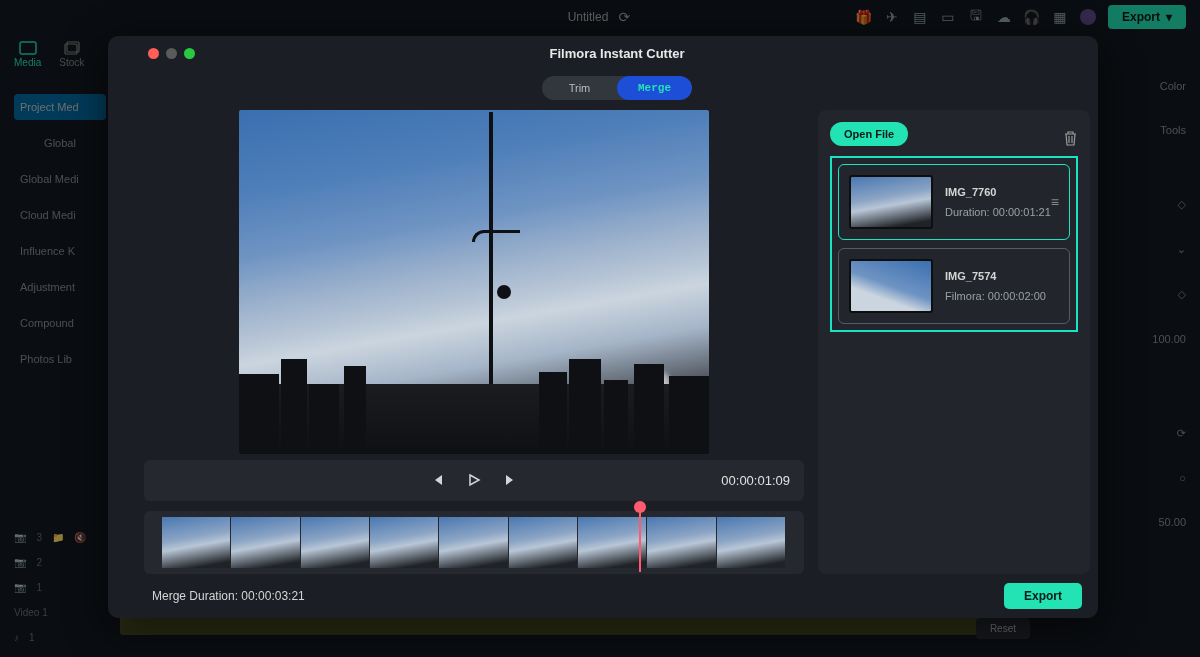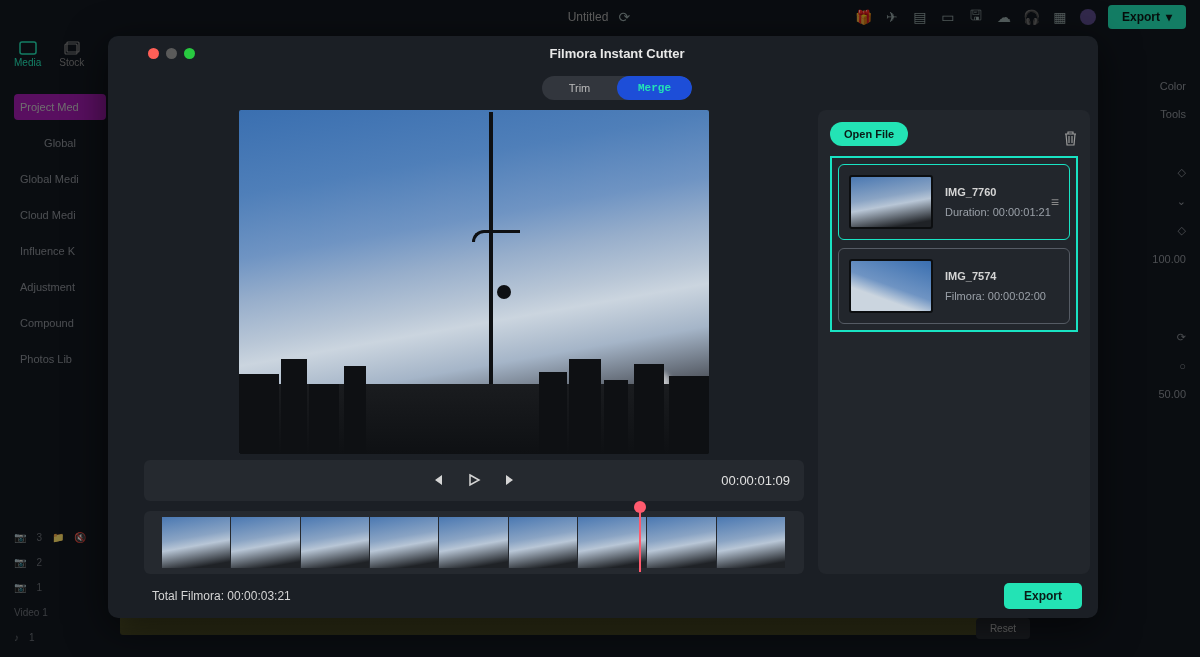--- a/index.html
+++ b/index.html
@@ -8,22 +8,22 @@
 .top-bar { height: 34px; display: flex; align-items: center; justify-content: space-between; padding: 0 14px; }
 .top-center { position: absolute; left: 50%; transform: translateX(-50%); display: flex; align-items: center; gap: 8px; font-size: 12px; color: #aaa; }
 .top-right { display: flex; align-items: center; gap: 12px; }
 .top-icon { width: 16px; height: 16px; display: flex; align-items: center; justify-content: center; color: #9aa; font-size: 14px; }
 .export-top { background: #23e3b5; color: #0a1a16; font-size: 12px; font-weight: 600; padding: 5px 14px; border-radius: 4px; display: flex; align-items: center; gap: 6px; }
 .row2 { height: 40px; display: flex; align-items: center; padding: 0 14px; }
 .media-tab { display: flex; flex-direction: column; align-items: center; gap: 2px; margin-right: 18px; color: #23e3b5; font-size: 10px; }
 .media-tab.g { color: #888; }
 .side-col { position: absolute; left: 14px; top: 94px; width: 92px; display: flex; flex-direction: column; gap: 10px; font-size: 11px; color: #8a8e95; }
 .side-item { padding: 7px 6px; border-radius: 4px; }
-.side-item.act { background: #a21caf; color: #c8c8c8; }
-.right-col { position: absolute; right: 14px; top: 80px; width: 70px; font-size: 11px; color: #8a8e95; display: flex; flex-direction: column; gap: 16px; align-items: flex-end; }
+.side-item.act { background: #0369a1; color: #c8c8c8; }
+.right-col { position: absolute; right: 14px; top: 80px; width: 70px; font-size: 11px; color: #8a8e95; display: flex; flex-direction: column; gap: 32px; align-items: flex-end; }
 .tracks { position: absolute; left: 14px; bottom: 14px; width: 90px; display: flex; flex-direction: column; gap: 14px; font-size: 10px; color: #6a6e75; }
 .track-row { display: flex; align-items: center; gap: 10px; }
 .tl-yellow { position: absolute; left: 120px; bottom: 22px; right: 220px; height: 20px; background: linear-gradient(#5a5a2a,#4a4a24); border-radius: 3px; }
 .reset-btn { position: absolute; right: 170px; bottom: 18px; background: #2a2e35; padding: 5px 14px; border-radius: 4px; font-size: 10px; }
 
 
 .modal { position: absolute; left: 108px; top: 36px; width: 990px; height: 582px; background: #1b1f25; border-radius: 10px; box-shadow: 0 10px 40px rgba(0,0,0,0.6); display: flex; flex-direction: column; padding-left: 28px; }
 .titlebar { height: 34px; display: flex; align-items: center; padding: 0 12px; position: relative; }
 .traffic { display: flex; gap: 7px; }
 .dot { width: 11px; height: 11px; border-radius: 50%; }
@@ -240,16 +240,16 @@
           <div class="f-thumb ft2"></div>
           <div class="f-info">
             <span class="f-name">IMG_7574</span>
             <span class="f-dur">Filmora: 00:00:02:00</span>
           </div>
         </div>
       </div>
     </div>
   </div>
   <div class="footer">
-    <span class="td">Total Filmora: 00:00:03:21</span>
+    <span class="td">Merge Duration: 00:00:03:21</span>
     <div class="export-btn">Export</div>
   </div>
 </div>
 
 </body></html>

